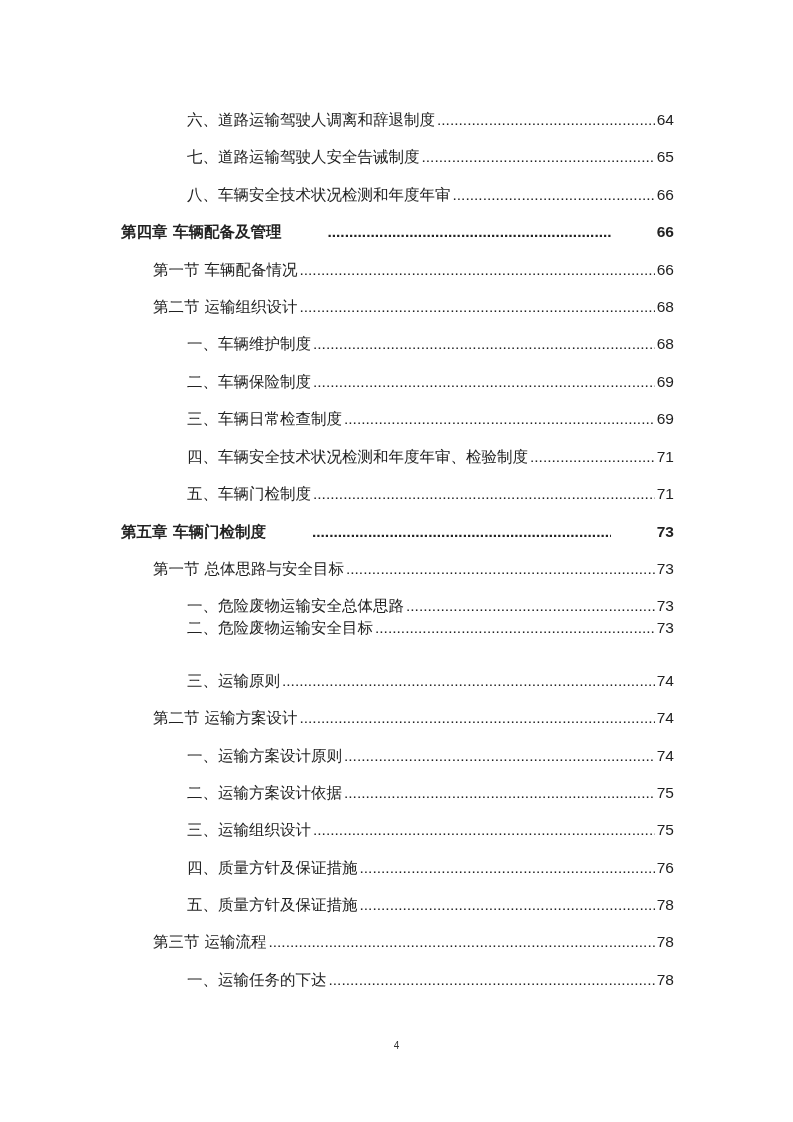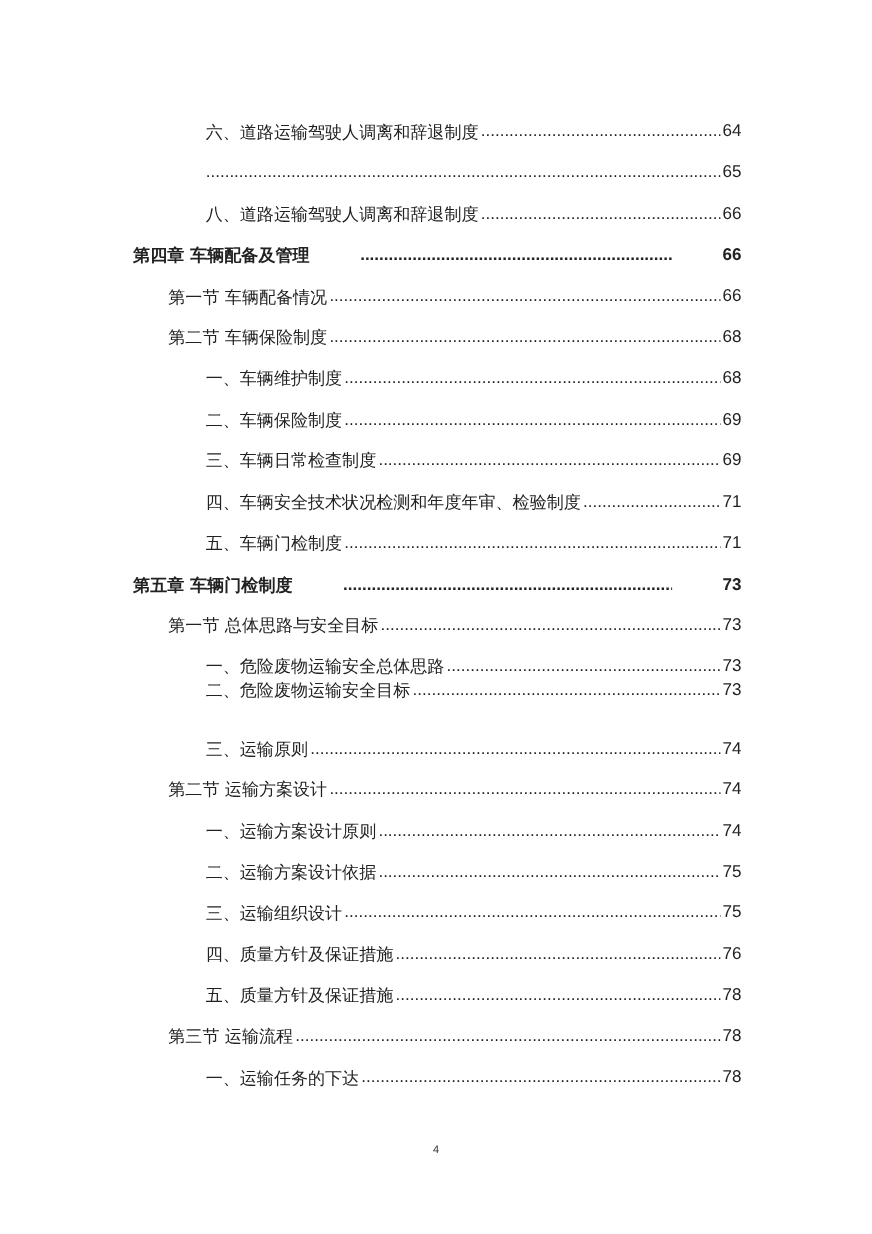--- a/index.html
+++ b/index.html
@@ -22,40 +22,41 @@
 </head>
 <body>
 
 <div class="toc">
   <div class="row lvl3" style="top:108px">
       <span class="label">六、道路运输驾驶人调离和辞退制度</span>
       <span class="dots"></span>
       <span class="page">64</span>
     </div>
   <div class="row lvl3" style="top:145px">
+      <span class="label">七、道路运输驾驶人安全告诫制度</span>
       <span class="dots"></span>
       <span class="page">65</span>
     </div>
   <div class="row lvl3" style="top:183px">
-      <span class="label">八、道路运输驾驶人调离和辞退制度</span>
+      <span class="label">八、车辆安全技术状况检测和年度年审</span>
       <span class="dots"></span>
       <span class="page">66</span>
     </div>
   <div class="row lvl1" style="top:220px">
       <span class="label">第四章  车辆配备及管理</span>
       <span class="dots"></span>
       <span class="page">66</span>
     </div>
   <div class="row lvl2" style="top:258px">
       <span class="label">第一节  车辆配备情况</span>
       <span class="dots"></span>
       <span class="page">66</span>
     </div>
   <div class="row lvl2" style="top:295px">
-      <span class="label">第二节  车辆保险制度</span>
+      <span class="label">第二节  运输组织设计</span>
       <span class="dots"></span>
       <span class="page">68</span>
     </div>
   <div class="row lvl3" style="top:332px">
       <span class="label">一、车辆维护制度</span>
       <span class="dots"></span>
       <span class="page">68</span>
     </div>
   <div class="row lvl3" style="top:370px">
       <span class="label">二、车辆保险制度</span>

